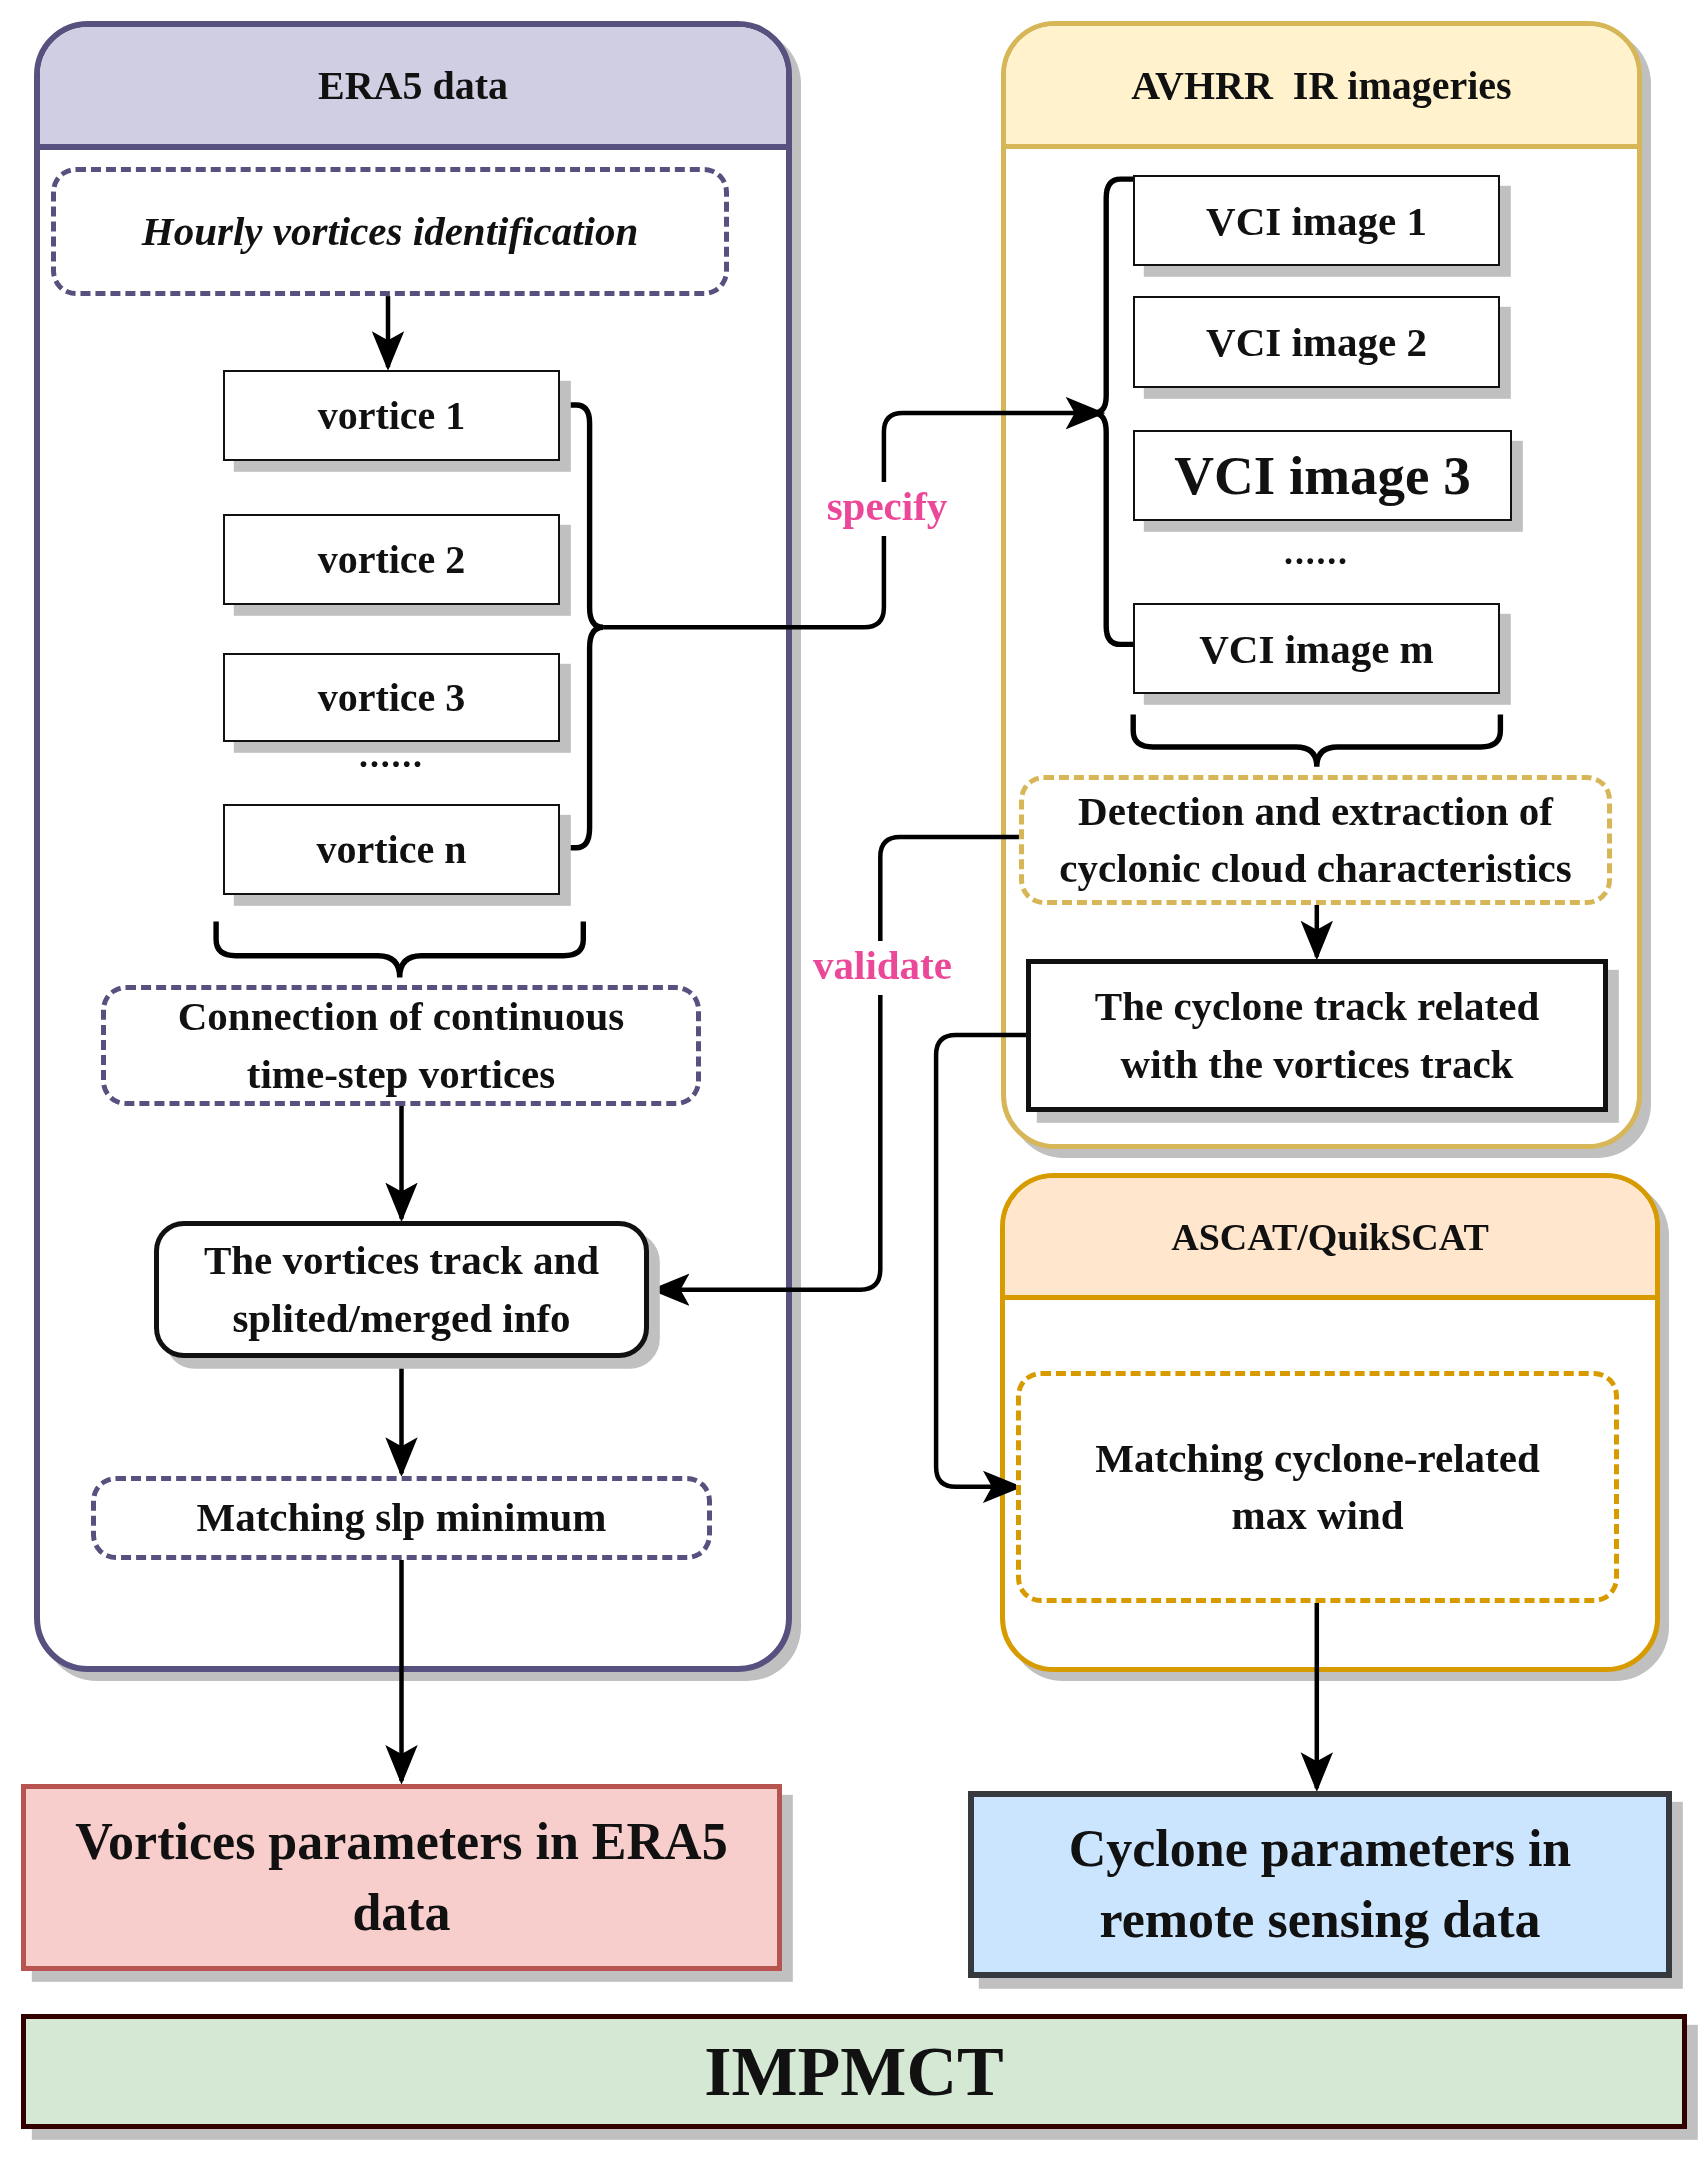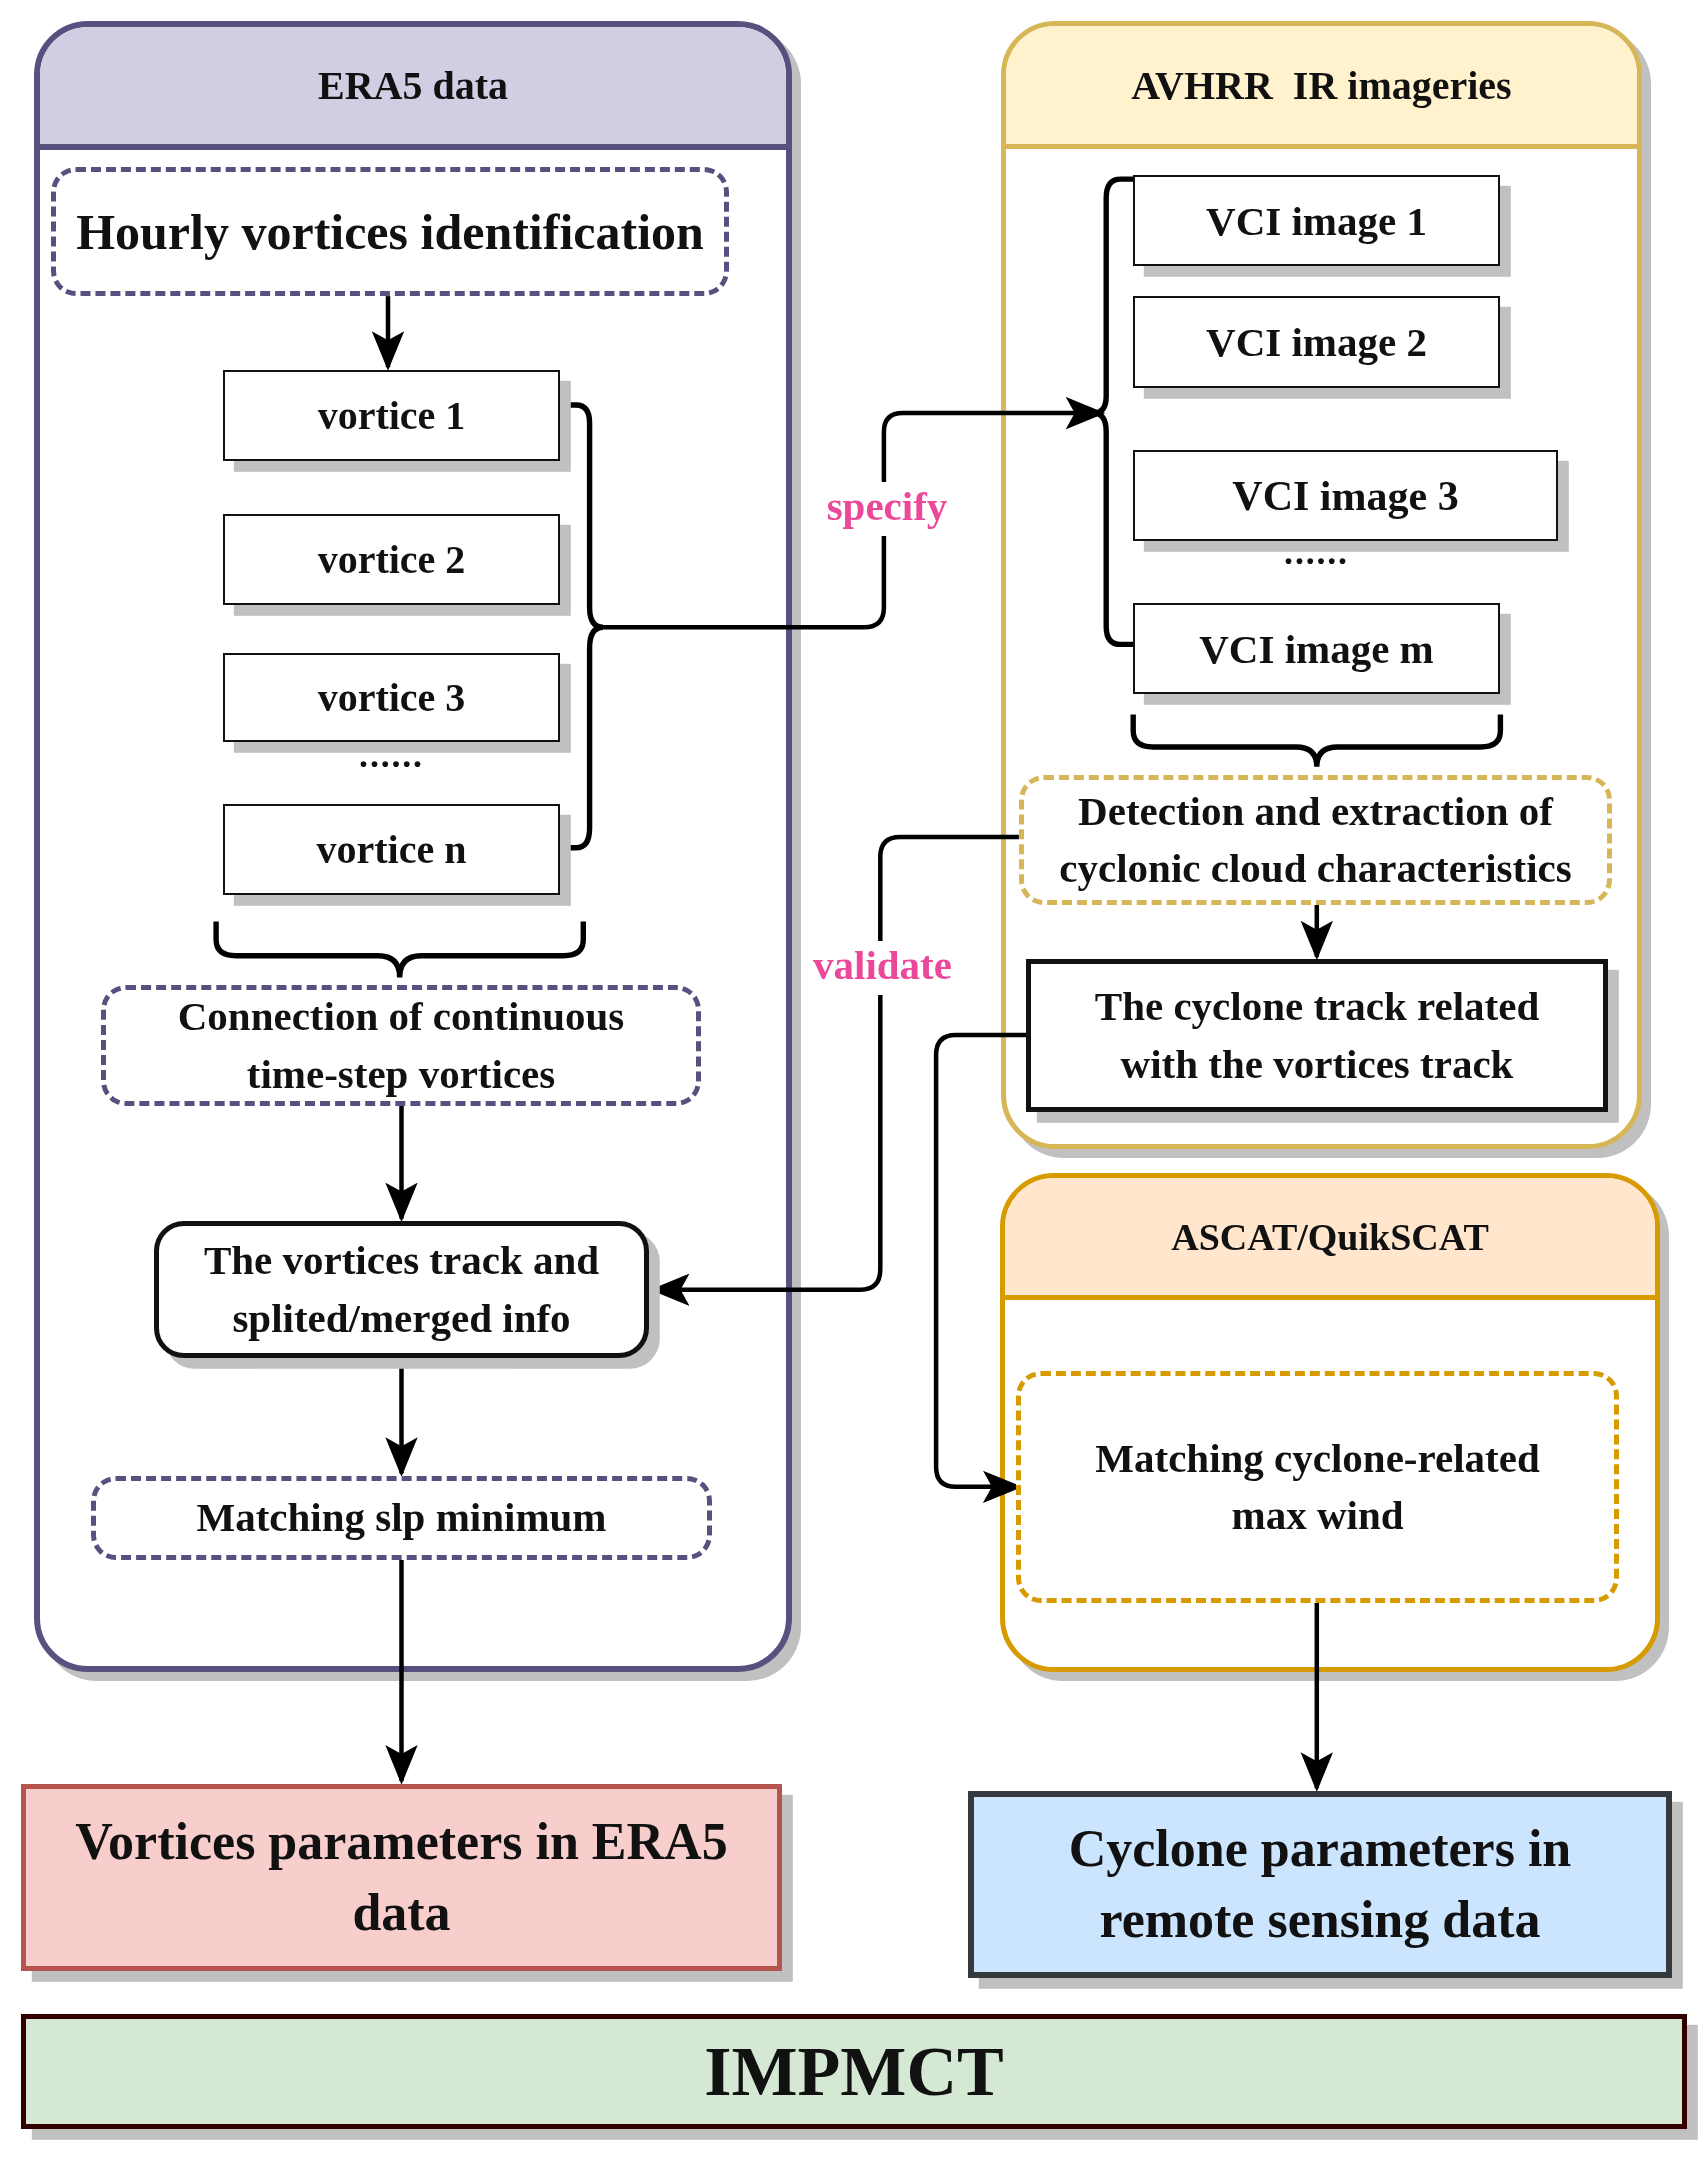--- a/index.html
+++ b/index.html
@@ -71,21 +71,21 @@
     <path d="M1132,930 L1000,930 Q978,930 978,952 L978,1410 Q978,1433 956,1433 L726,1433" marker-end="url(#arrB)"></path>
 
     <path d="M1463,1005 L1463,1063" marker-end="url(#arrB)"></path>
 
     <path d="M1140,1150 L1062,1150 Q1040,1150 1040,1172 L1040,1630 Q1040,1652 1062,1652 L1132,1652" marker-end="url(#arrB)"></path>
 
     <path d="M1463,1781 L1463,1987" marker-end="url(#arrB)"></path>
   </g>
 </svg>
 
-<div class="abs dashed" style="left:51px; top:167px; width:678px; height:129px; border:5.4px dashed #56517e; font-size:50px;">
+<div class="abs dashed" style="left:51px; top:167px; width:678px; height:129px; border:5.4px dashed #56517e; font-size:41px;font-style:italic;">
   <span>Hourly vortices identification</span>
 </div>
 
 <div class="abs box" style="left:223px; top:370px; width:337px; height:91px; border-width:2.7px; font-size:40px;">
   <span>vortice 1</span>
 </div>
 <div class="abs box" style="left:223px; top:514px; width:337px; height:91px; border-width:2.7px; font-size:40px;">
   <span>vortice 2</span>
 </div>
 <div class="abs box" style="left:223px; top:653px; width:337px; height:89px; border-width:2.7px; font-size:40px;">
@@ -107,21 +107,21 @@
 <div class="abs dashed" style="left:91px; top:1476px; width:621px; height:84px; border:5.4px dashed #56517e; font-size:41px;">
   <span>Matching slp minimum</span>
 </div>
 
 <div class="abs box" style="left:1133px; top:175px; width:367px; height:91px; border-width:2.7px; font-size:41px;">
   <span>VCI image 1</span>
 </div>
 <div class="abs box" style="left:1133px; top:296px; width:367px; height:92px; border-width:2.7px; font-size:41px;">
   <span>VCI image 2</span>
 </div>
-<div class="abs box" style="left:1133px; top:430px; width:425px; height:91px; border-width:2.7px; font-size:42px;margin-top:20px;">
+<div class="abs box" style="left:1133px; top:430px; width:379px; height:91px; border-width:2.7px; font-size:55px;">
   <span>VCI image 3</span>
 </div>
 <div class="abs dots" style="left:1133px; top:531px; width:367px; height:45px;">......</div>
 <div class="abs box" style="left:1133px; top:603px; width:367px; height:91px; border-width:2.7px; font-size:41px;">
   <span>VCI image m</span>
 </div>
 
 <div class="abs dashed" style="left:1019px; top:775px; width:593px; height:130px; border:5.4px dashed #d6b656; font-size:41px;">
   <span>Detection and extraction of cyclonic cloud characteristics</span>
 </div>

